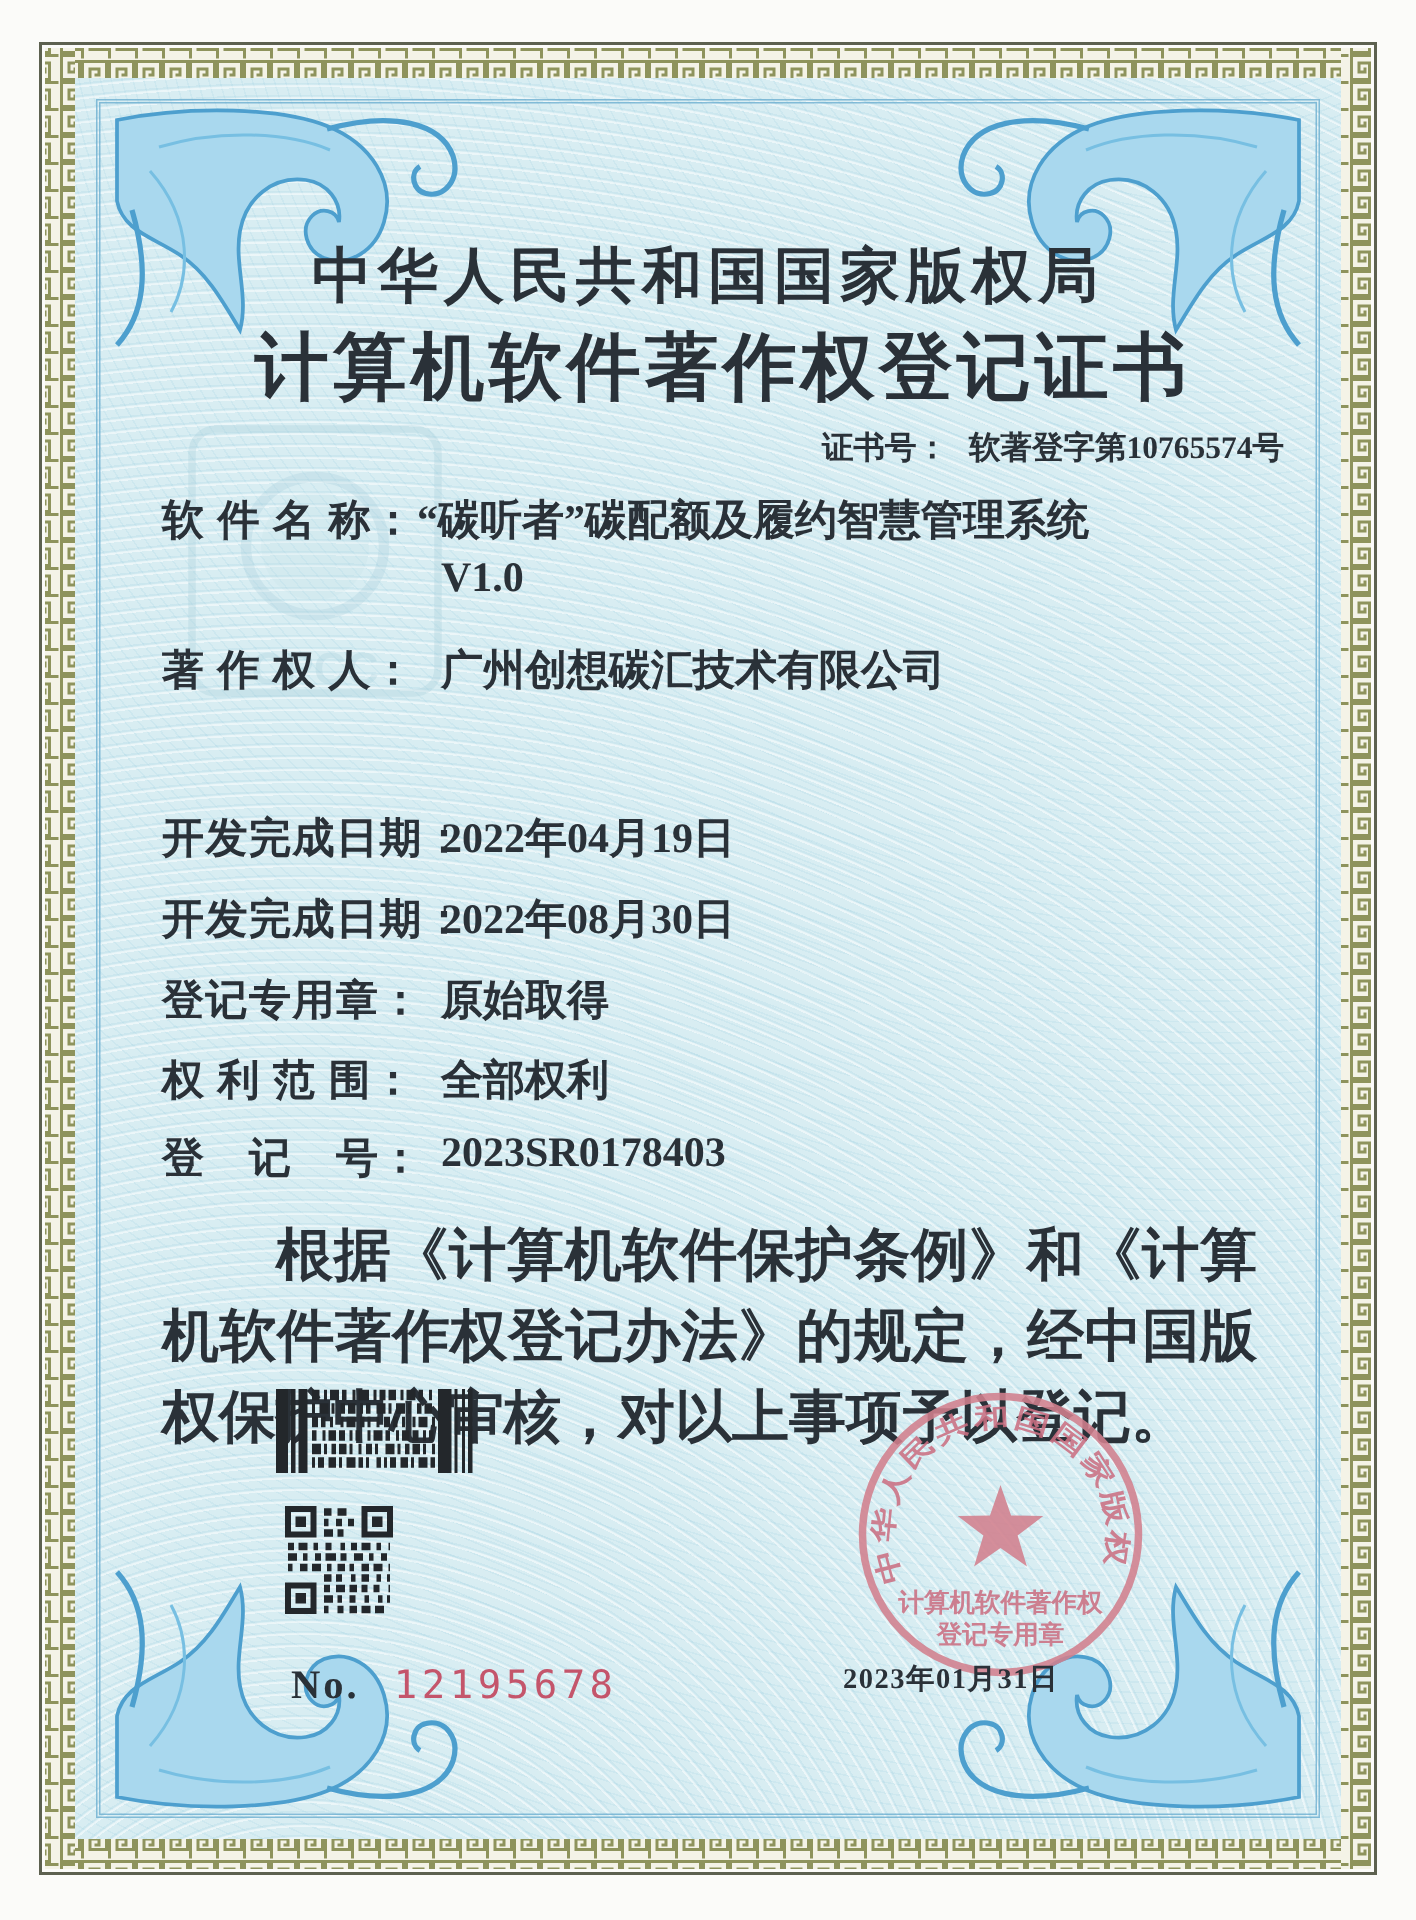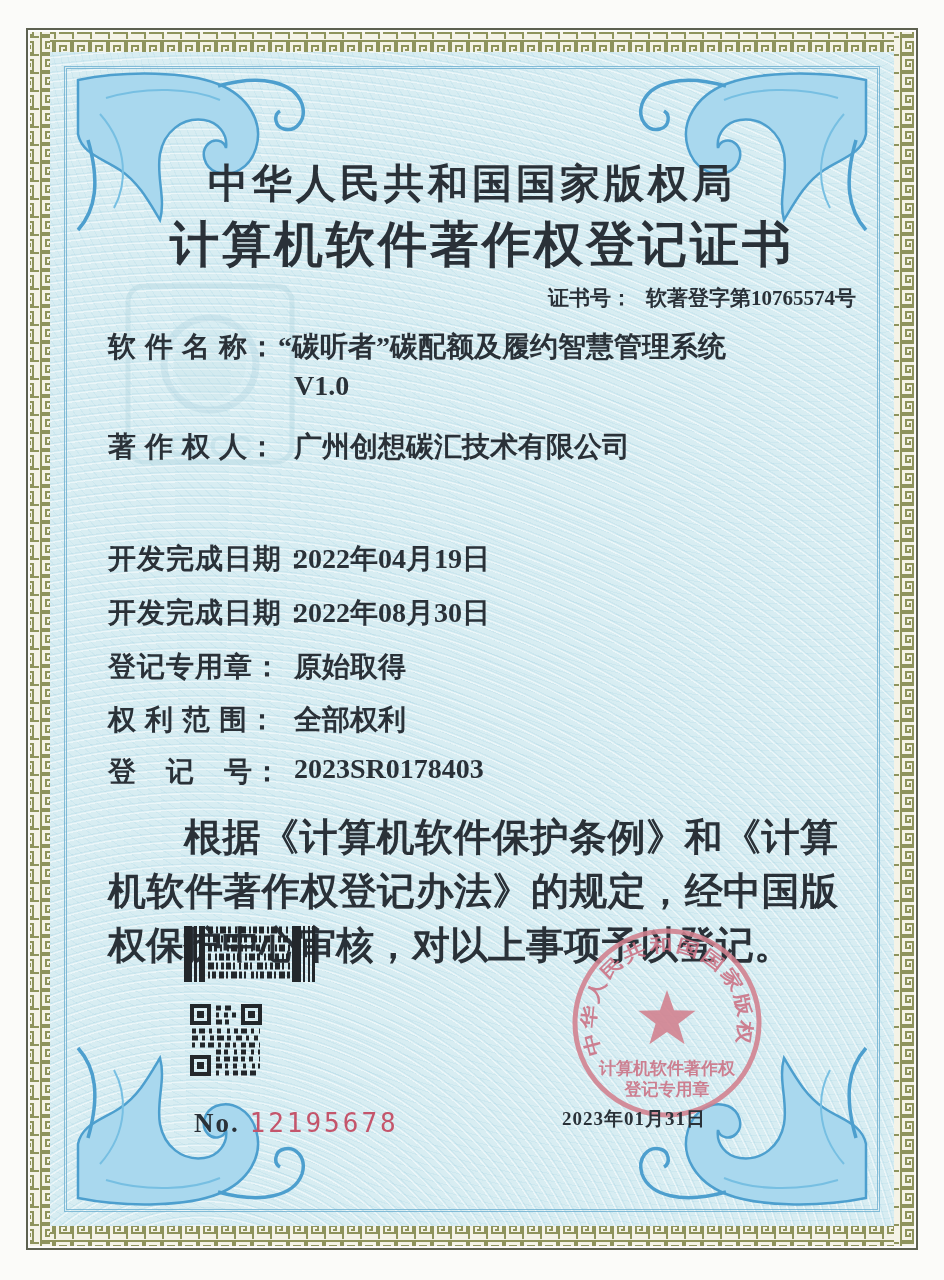--- a/index.html
+++ b/index.html
@@ -39,21 +39,21 @@
   .statement { position:absolute; left:58px; right:56px; top:758px;
                font-size:38px; font-weight:600; line-height:54px;
                text-indent:2em; text-align:justify; }
 
   .barcode { position:absolute; left:134px; top:874px; width:140px; height:56px; }
   .qrcode  { position:absolute; left:140px; top:952px; width:72px; height:72px; }
 
   .serial { position:absolute; left:130px; top:1056px; font-size:27px; }
   .serial .no { font-weight:600; color:#2a3138; letter-spacing:2px;margin-left:14px; }
   .serial .num { font-family:"DejaVu Sans Mono",monospace; color:#c4556b;
-                 letter-spacing:3px; margin-left:3px; font-size:26px; }
+                 letter-spacing:3px; margin-left:16px; font-size:26px; }
 
   .seal { position:absolute; left:512px; top:866px; width:210px; height:210px; opacity:.88; }
   .issue-date { position:absolute; left:512px; top:1054px; font-size:19px; font-weight:700;
                 letter-spacing:1px; }
 
   .watermark { position:absolute; left:72px; top:228px; width:176px; height:206px; opacity:.55; }
 </style>
 </head>
 <body>
 

